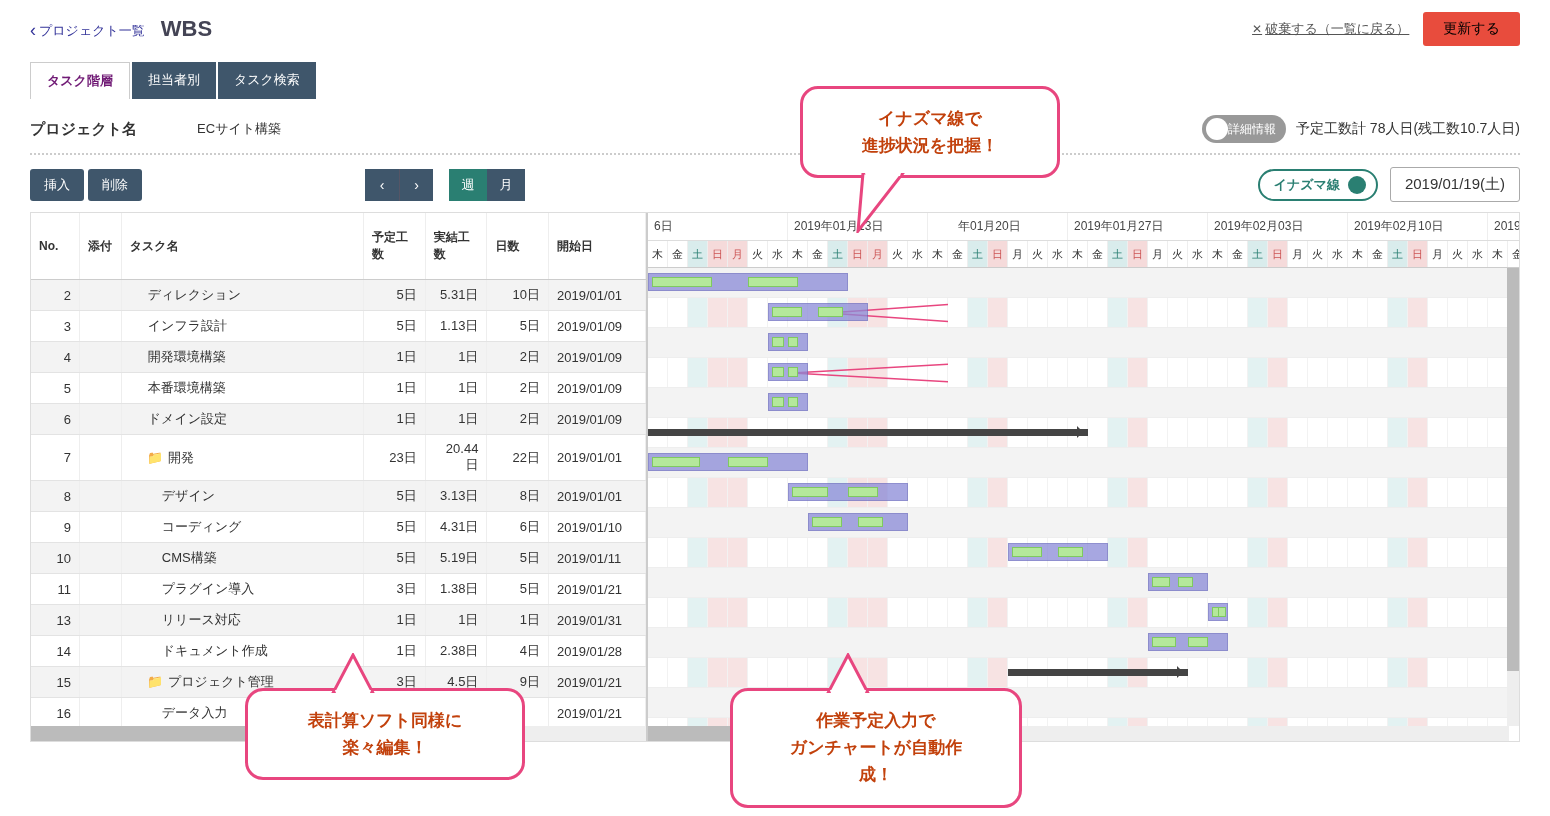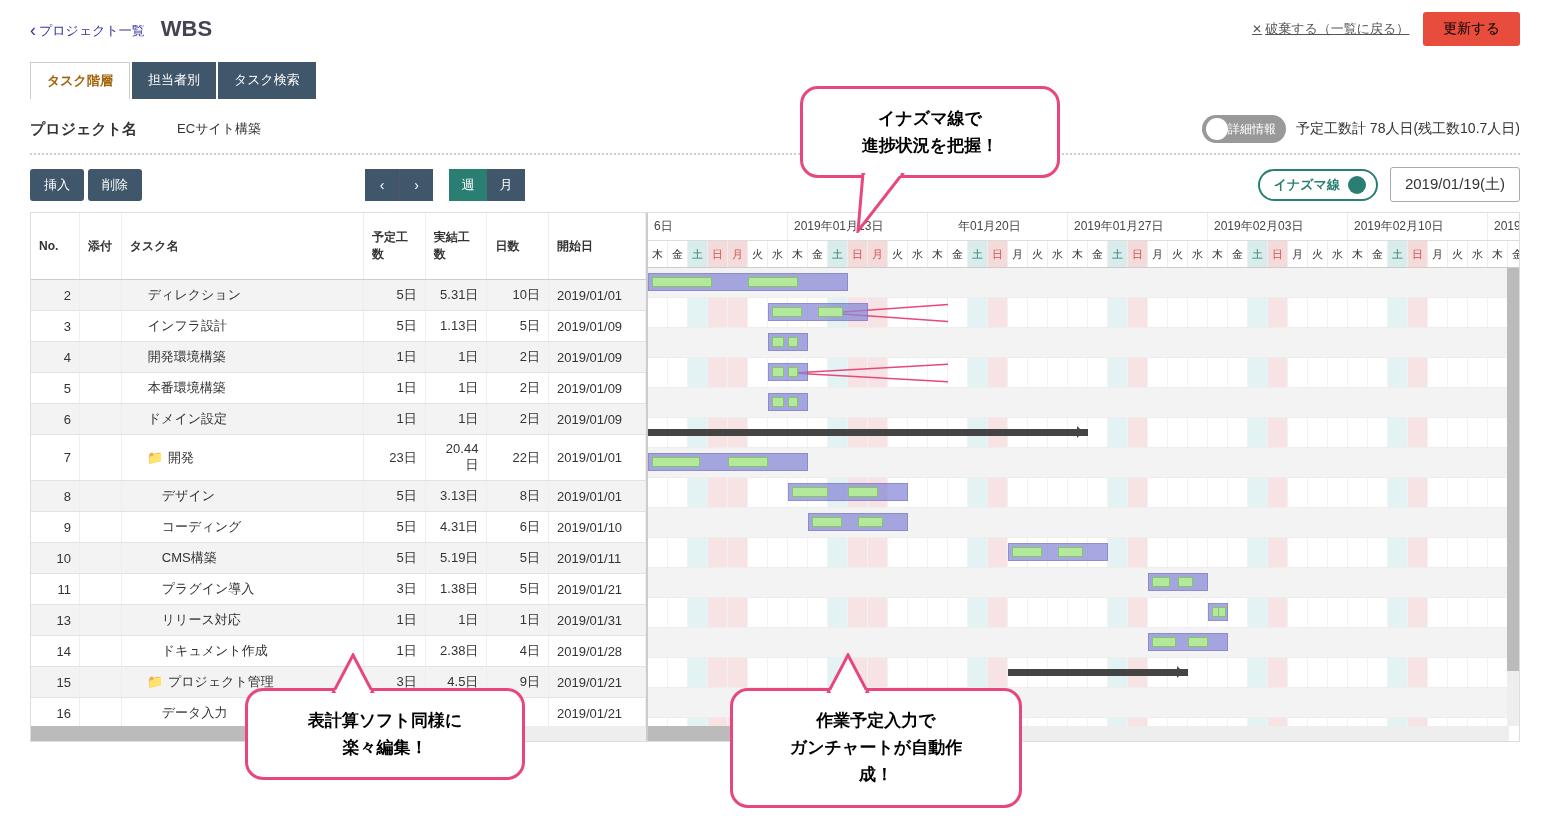--- a/index.html
+++ b/index.html
@@ -13,25 +13,25 @@
 .crumb::before{content:'‹';font-size:18px;color:#339}
 .ttl{font-size:22px;font-weight:600;color:#445}
 .hdr-r{display:flex;align-items:center;gap:14px}
 .discard{color:#555;text-decoration:underline;font-size:13px;display:flex;align-items:center;gap:3px;cursor:pointer}
 .discard::before{content:'✕';font-size:12px}
 .upd-btn{background:#e84c3d;color:#000000;border:none;padding:8px 20px;border-radius:3px;font-size:14px;cursor:pointer}
 
 
 .tabs{display:flex;gap:2px;margin-bottom:10px}
 .tab{padding:9px 16px;background:#3f566b;color:#fff;font-size:13px;cursor:pointer}
-.tab.act{background:#fff;color:#a16207;border:1px solid #ccc;border-bottom:none;font-weight:600}
+.tab.act{background:#fff;color:#701a75;border:1px solid #ccc;border-bottom:none;font-weight:600}
 
 
 .prow{display:flex;align-items:center;justify-content:space-between;padding:6px 0 10px;border-bottom:2px dotted #ccc;margin-bottom:12px}
-.pname{display:flex;gap:40px;align-items:center}
+.pname{display:flex;gap:60px;align-items:center}
 .pname b{font-size:15px}
 .tog{display:flex;align-items:center;gap:10px}
 .togsw{width:84px;height:28px;background:#999;border-radius:14px;position:relative;display:flex;align-items:center}
 .togsw::before{content:'';width:22px;height:22px;background:#fff;border-radius:50%;position:absolute;left:4px}
 .toglbl{font-size:12px;color:#fff;position:absolute;right:10px}
 .wk{font-size:14px}
 
 
 .tbar{display:flex;align-items:center;gap:6px;margin-bottom:10px}
 .tbar .grp{display:flex;gap:4px;margin-right:12px}
@@ -83,21 +83,21 @@
 .cols span{width:20px;flex:none;border-right:1px solid #f2f2f2}
 .cols .sat{background:rgba(200,230,230,.5)}
 .cols .sun{background:rgba(240,200,200,.5)}
 .bar{position:absolute;height:18px;background:#8a8ad8;opacity:.75;top:5px;border:1px solid #6a6abf}
 .pbar{position:absolute;height:7px;background:#444;top:11px}
 .pbar::after{content:'';position:absolute;right:-1px;top:-3px;border:6px solid transparent;border-left-color:#444}
 .seg{position:absolute;height:10px;background:#b4e89b;border:1px solid #7fc960;top:9px}
 .lig{position:absolute;top:0;bottom:15px;left:0;right:0;pointer-events:none}
 
 
-.call{position:absolute;background:#fff;border:3px solid #e8467f;border-radius:18px;padding:16px 44px;color:#000000;font-size:17px;font-weight:600;text-align:center;z-index:50;line-height:1.6}
+.call{position:absolute;background:#fff;border:3px solid #e8467f;border-radius:18px;padding:16px 44px;color:#c2410c;font-size:17px;font-weight:600;text-align:center;z-index:50;line-height:1.6}
 
 .rt .sb{position:absolute;bottom:0;left:0;right:10px;height:15px;background:#eee}
 .rt .sb::before{content:'';position:absolute;left:0;width:34%;height:100%;background:#bbb}
 .rt .vsb{position:absolute;top:55px;right:0;bottom:15px;width:12px;background:#eee}
 .rt .vsb::before{content:'';position:absolute;top:0;height:88%;width:100%;background:#bbb}
 </style>
 </head>
 <body>
 
 <div class="page">

